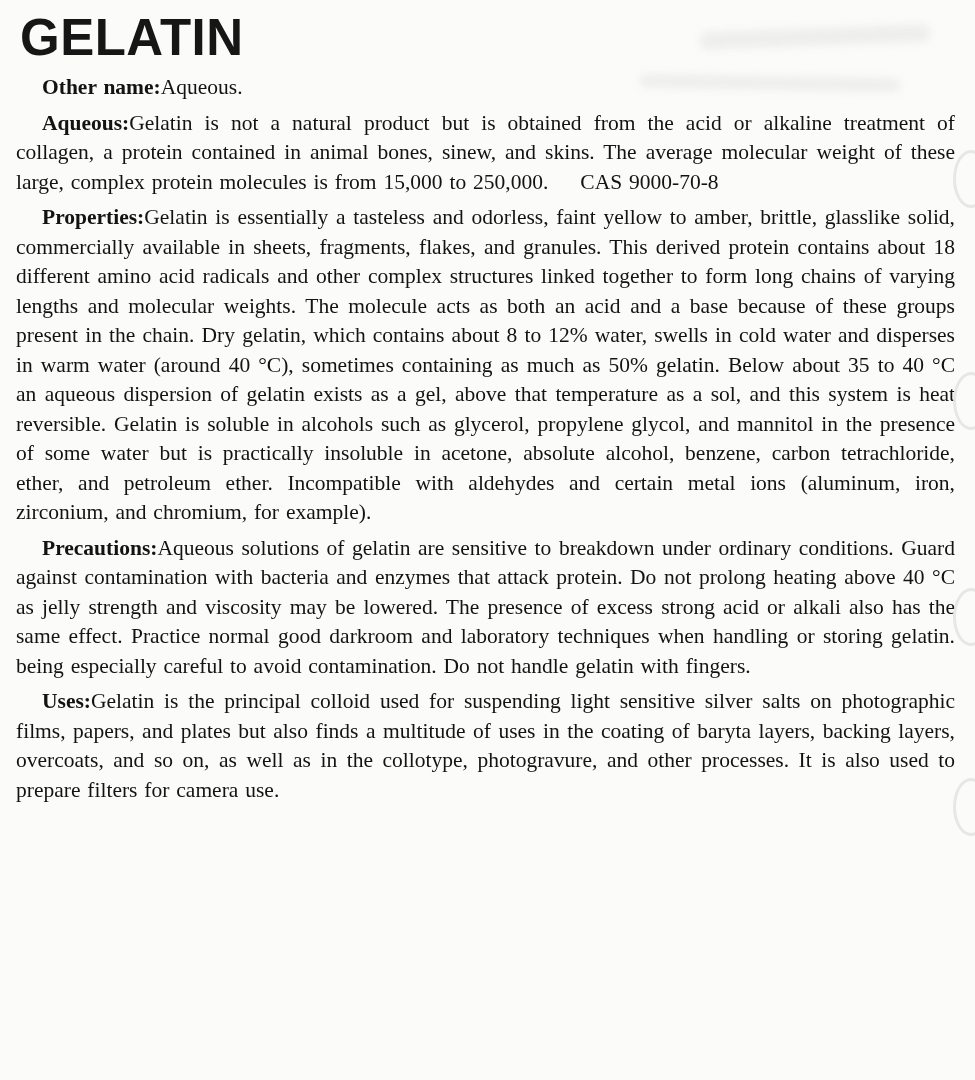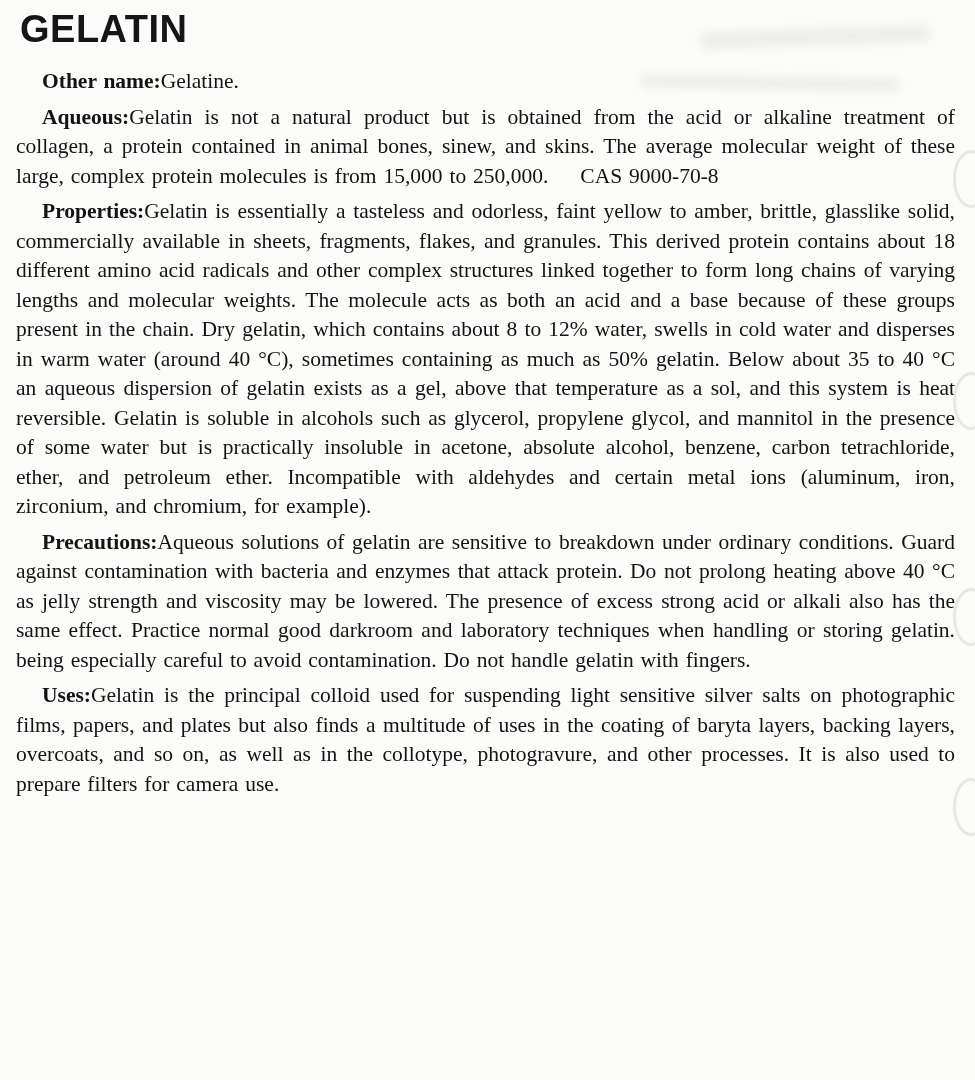--- a/index.html
+++ b/index.html
@@ -15,23 +15,23 @@
     background: #fbfbf9;
     color: #131313;
     font-family: "Liberation Serif", serif;
     box-sizing: border-box;
     padding: 6px 20px 0 16px;
     overflow: hidden;
   }
   .page-title {
     font-family: "Liberation Sans", sans-serif;
     font-weight: bold;
-    font-size: 38px;
+    font-size: 51px;
     letter-spacing: 0.5px;
-    margin: 2px 0 16px 4px;
+    margin: 2px 0 6px 4px;
     color: #161616;
   }
   .para {
     font-size: 21.5px;
     line-height: 29.5px;
     text-align: justify;
     text-indent: 26px;
     margin: 0 0 6px 0;
     word-spacing: 1.5px;
   }
@@ -71,21 +71,21 @@
 </head>
 <body>
 
 <div class="page">
 
   <div class="bleed bleed1"></div>
   <div class="bleed bleed2"></div>
 
   <h1 class="page-title">GELATIN</h1>
 
-  <p class="para"><span class="label">Other name:</span><span>Gelatine.</span></p>
+  <p class="para"><span class="label">Other name:</span><span>Aqueous.</span></p>
 
   <p class="para"><span class="label">Aqueous:</span><span>Gelatin is not a natural product but is obtained from the acid or alkaline treatment of collagen, a protein contained in animal bones, sinew, and skins. The average molecular weight of these large, complex protein molecules is from 15,000 to 250,000.</span><span class="cas">CAS 9000-70-8</span></p>
 
   <p class="para"><span class="label">Properties:</span><span>Gelatin is essentially a tasteless and odorless, faint yellow to amber, brittle, glasslike solid, commercially available in sheets, fragments, flakes, and granules. This derived protein contains about 18 different amino acid radicals and other complex structures linked together to form long chains of varying lengths and molecular weights. The molecule acts as both an acid and a base because of these groups present in the chain. Dry gelatin, which contains about 8 to 12% water, swells in cold water and disperses in warm water (around 40 °C), sometimes containing as much as 50% gelatin. Below about 35 to 40 °C an aqueous dispersion of gelatin exists as a gel, above that temperature as a sol, and this system is heat reversible. Gelatin is soluble in alcohols such as glycerol, propylene glycol, and mannitol in the presence of some water but is practically insoluble in acetone, absolute alcohol, benzene, carbon tetrachloride, ether, and petroleum ether. Incompatible with aldehydes and certain metal ions (aluminum, iron, zirconium, and chromium, for example).</span></p>
 
   <p class="para"><span class="label">Precautions:</span><span>Aqueous solutions of gelatin are sensitive to breakdown under ordinary conditions. Guard against contamination with bacteria and enzymes that attack protein. Do not prolong heating above 40 °C as jelly strength and viscosity may be lowered. The presence of excess strong acid or alkali also has the same effect. Practice normal good darkroom and laboratory techniques when handling or storing gelatin. being especially careful to avoid contamination. Do not handle gelatin with fingers.</span></p>
 
 
   <p class="para"><span class="label">Uses:</span><span>Gelatin is the principal colloid used for suspending light sensitive silver salts on photographic films, papers, and plates but also finds a multitude of uses in the coating of baryta layers, backing layers, overcoats, and so on, as well as in the collotype, photogravure, and other processes. It is also used to prepare filters for camera use.</span></p>
 

